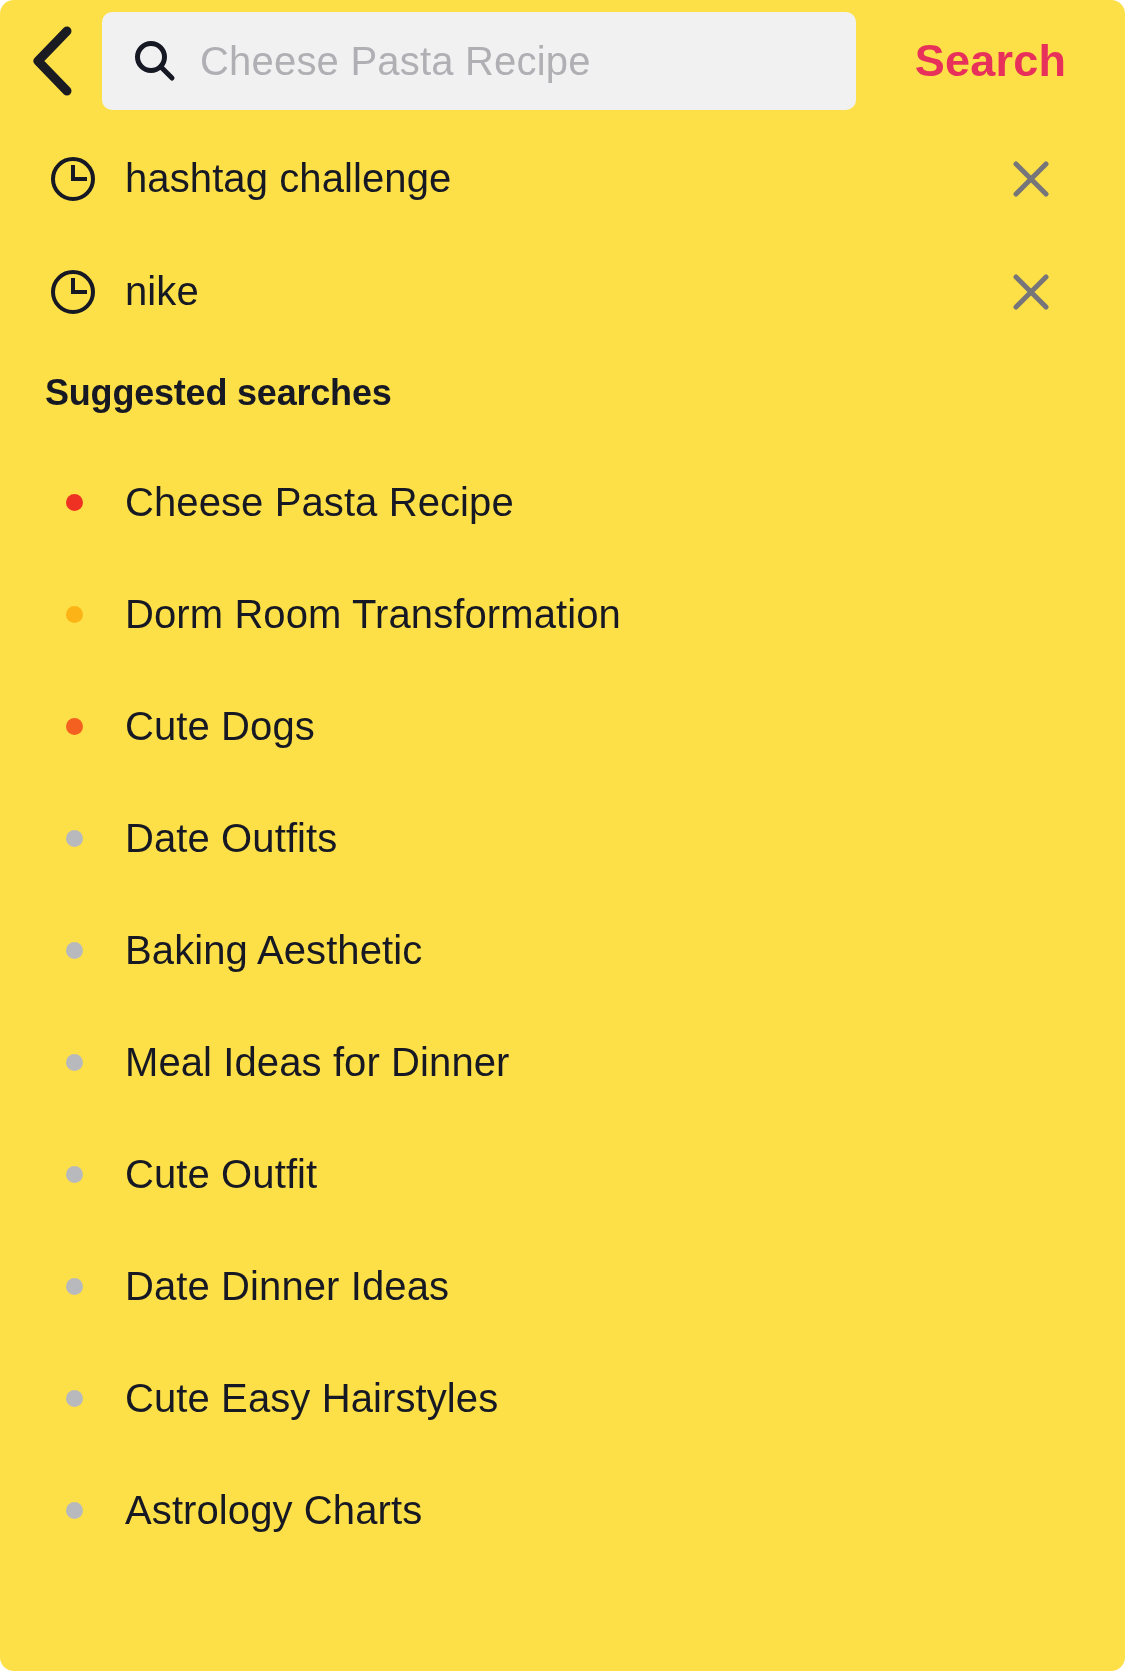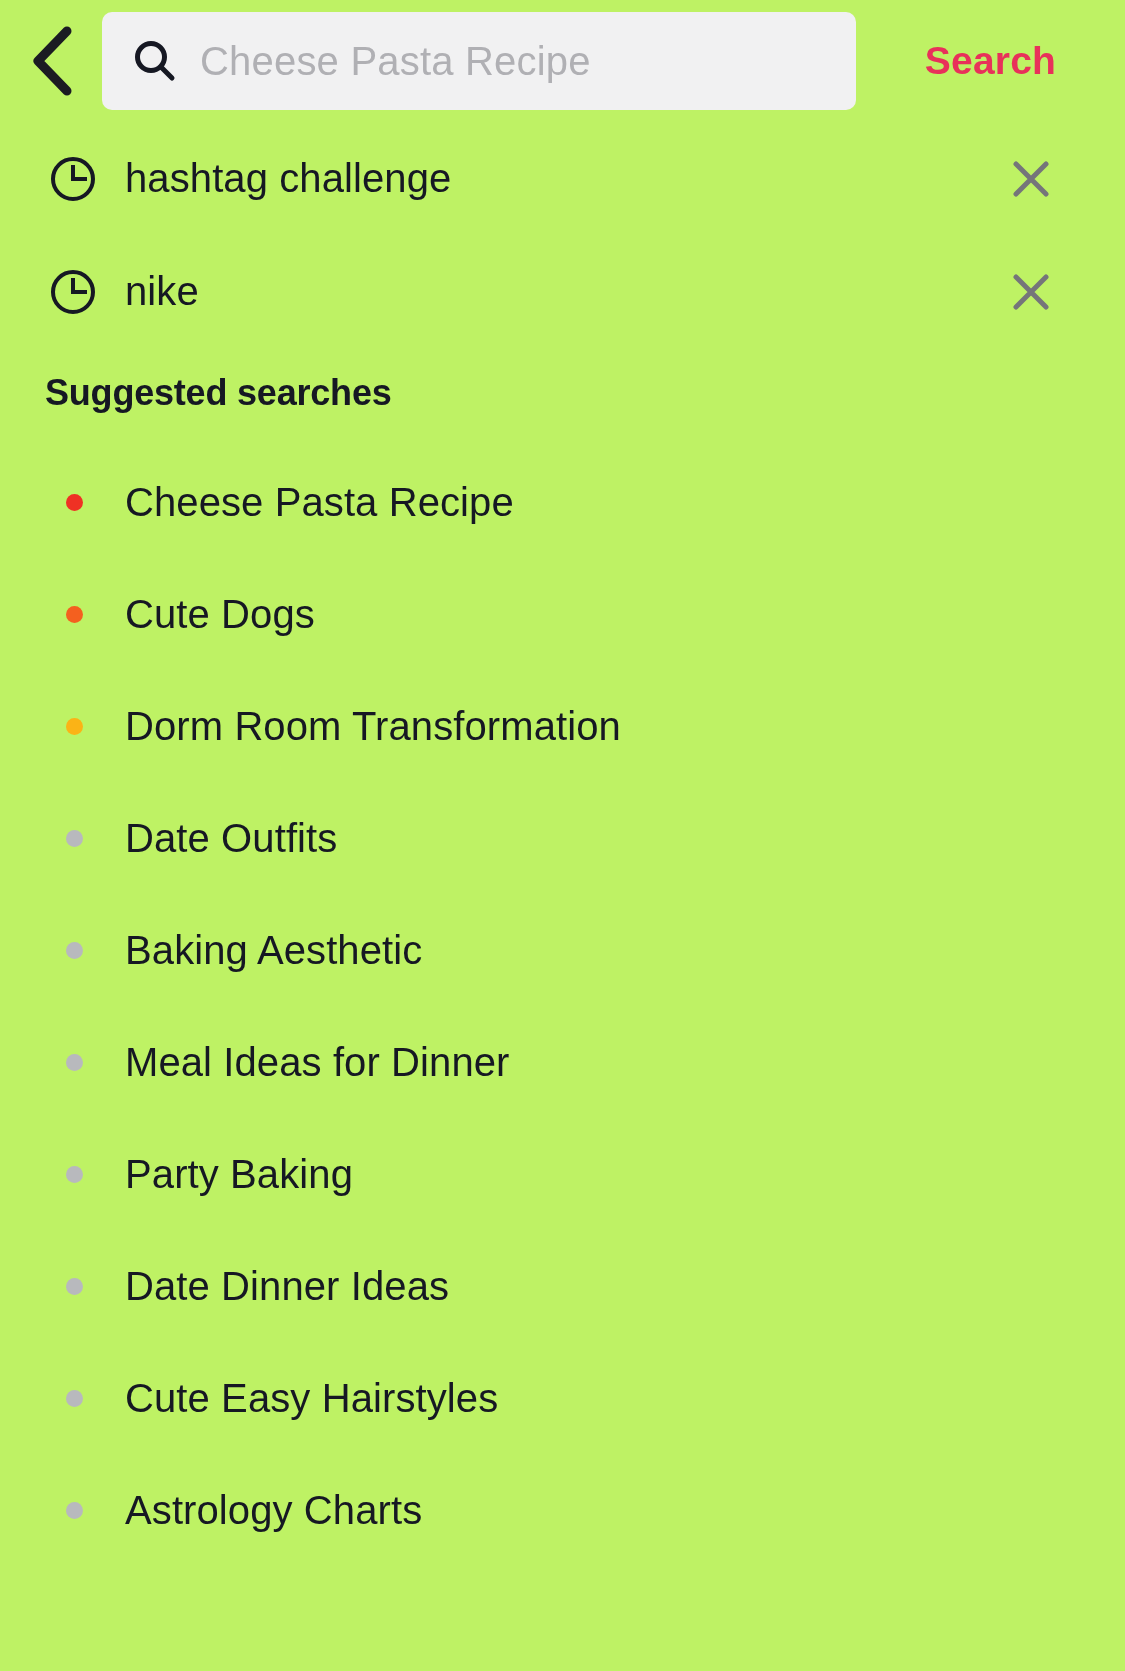--- a/index.html
+++ b/index.html
@@ -5,22 +5,23 @@
   * { margin:0; padding:0; box-sizing:border-box; }
   html, body {
     width:1125px; height:1671px;
     background:#ffffff;
     font-family:"Liberation Sans", sans-serif;
     -webkit-font-smoothing:antialiased;
   }
   #screen {
     position:relative;
     width:1125px; height:1671px;
-    background:#bef264;
+    background:#fde047;
     overflow:hidden;
+    border-radius:14px;
   }
 
   
   .header {
     position:absolute;
     left:0; top:0;
     width:1125px; height:122px;
     display:flex;
     align-items:center;
   }
@@ -52,21 +53,21 @@
     white-space:nowrap;
     font-weight:400;
   }
 
   .search-action {
     flex:1 1 auto;
     display:flex;
     align-items:center;
     justify-content:center;
     height:122px;
-    font-size:39px;
+    font-size:45px;
     font-weight:700;
     color:#e8315a;
     letter-spacing:0.2px;
     cursor:pointer;
   }
 
   
   .history-list { position:absolute; left:0; top:122px; width:1125px; }
   .history-row {
     position:relative;
@@ -200,42 +201,42 @@
   </div>
 
   <div class="section-title">Suggested searches</div>
 
   <div class="suggest-list" id="suggest-list">
       <div class="suggest-row">
         <span class="rank-dot" style="background: rgb(239, 49, 36);"></span>
         <span class="suggest-label">Cheese Pasta Recipe</span>
       </div>
       <div class="suggest-row">
+        <span class="rank-dot" style="background: rgb(251, 179, 22);"></span>
+        <span class="suggest-label">Dorm Room Transformation</span>
+      </div>
+      <div class="suggest-row">
         <span class="rank-dot" style="background: rgb(244, 96, 31);"></span>
         <span class="suggest-label">Cute Dogs</span>
       </div>
       <div class="suggest-row">
-        <span class="rank-dot" style="background: rgb(251, 179, 22);"></span>
-        <span class="suggest-label">Dorm Room Transformation</span>
-      </div>
-      <div class="suggest-row">
         <span class="rank-dot" style="background: rgb(184, 185, 189);"></span>
         <span class="suggest-label">Date Outfits</span>
       </div>
       <div class="suggest-row">
         <span class="rank-dot" style="background: rgb(184, 185, 189);"></span>
         <span class="suggest-label">Baking Aesthetic</span>
       </div>
       <div class="suggest-row">
         <span class="rank-dot" style="background: rgb(184, 185, 189);"></span>
         <span class="suggest-label">Meal Ideas for Dinner</span>
       </div>
       <div class="suggest-row">
         <span class="rank-dot" style="background: rgb(184, 185, 189);"></span>
-        <span class="suggest-label">Party Baking</span>
+        <span class="suggest-label">Cute Outfit</span>
       </div>
       <div class="suggest-row">
         <span class="rank-dot" style="background: rgb(184, 185, 189);"></span>
         <span class="suggest-label">Date Dinner Ideas</span>
       </div>
       <div class="suggest-row">
         <span class="rank-dot" style="background: rgb(184, 185, 189);"></span>
         <span class="suggest-label">Cute Easy Hairstyles</span>
       </div>
       <div class="suggest-row">

